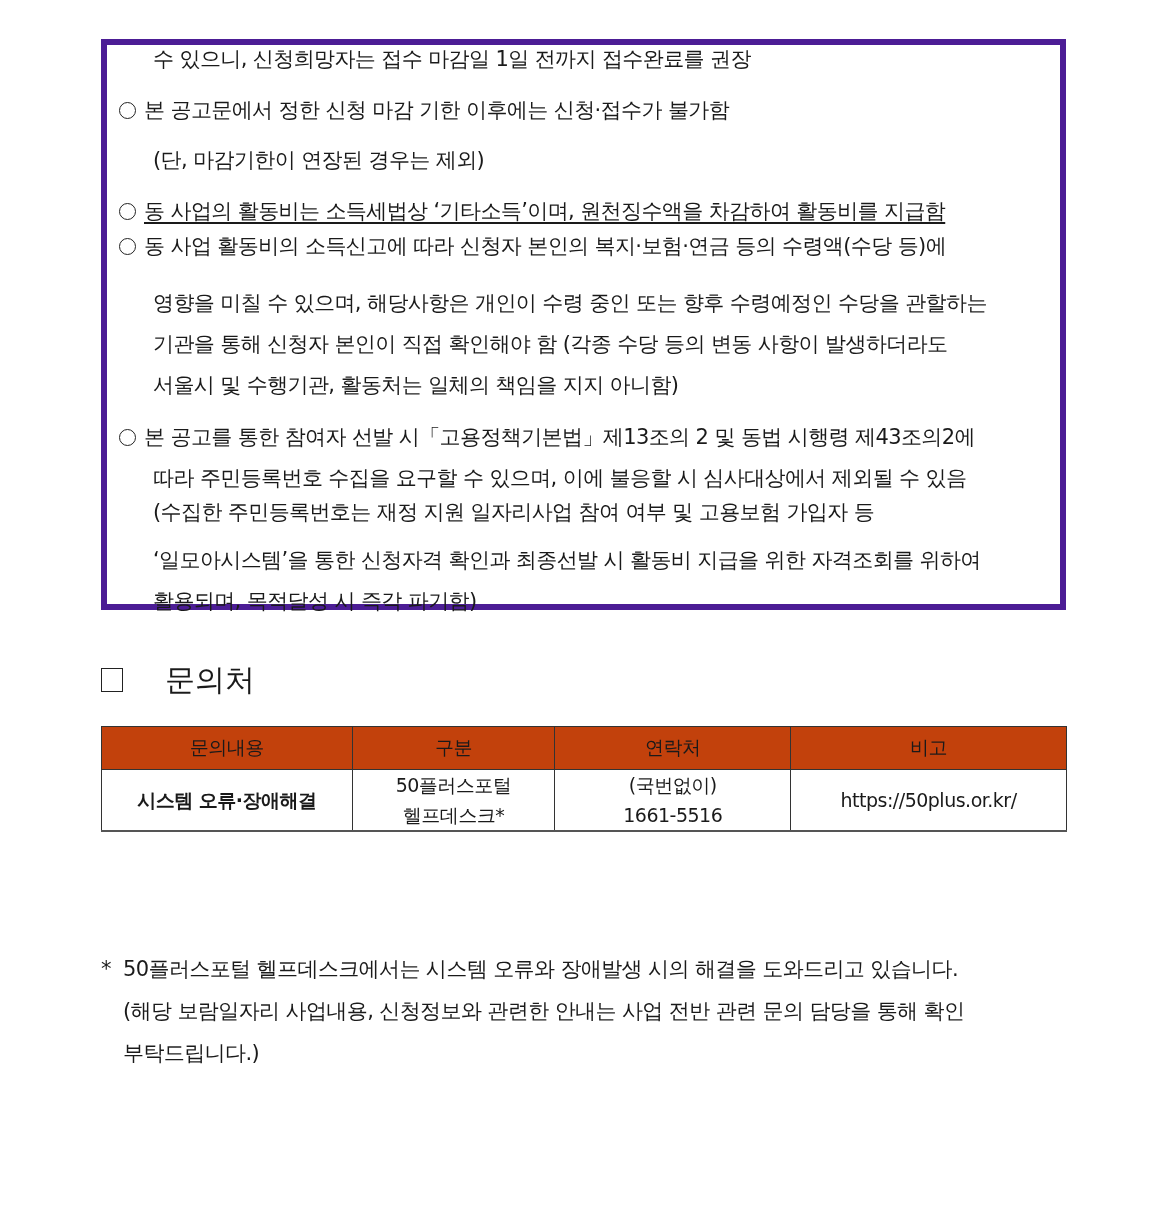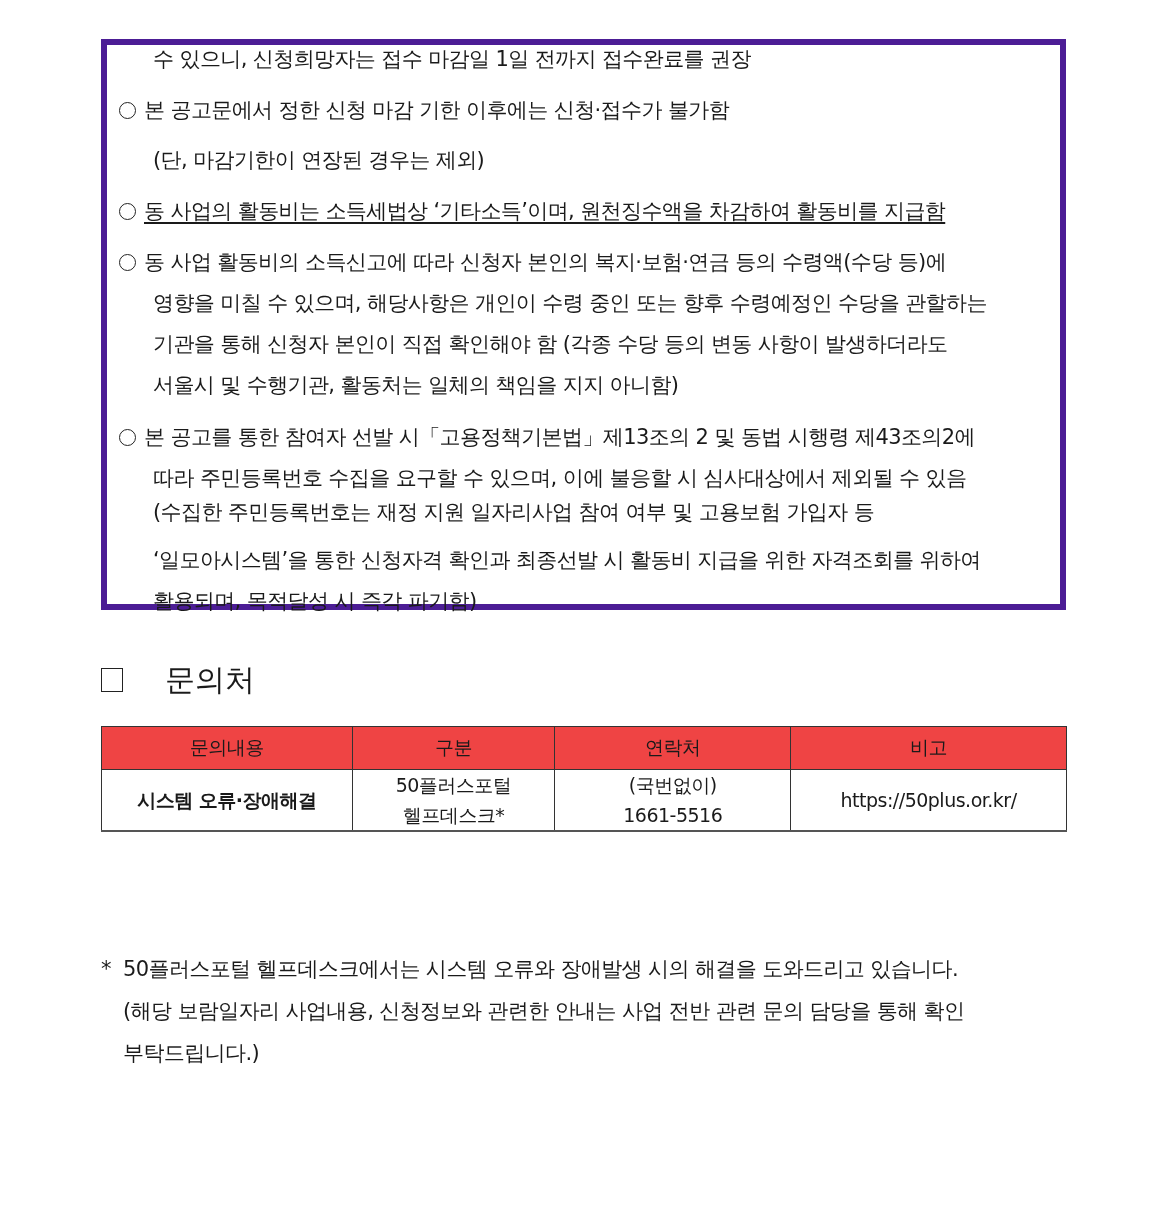--- a/index.html
+++ b/index.html
@@ -34,21 +34,21 @@
   }
 
   table.contacts {
     position: absolute; left: 101px; top: 726px; width: 966px;
     border-collapse: collapse; font-size: 19px; letter-spacing: -0.5px;
   }
   table.contacts th, table.contacts td {
     border: 1px solid #333; text-align: center; vertical-align: middle; padding: 0 4px;
   }
   table.contacts th {
-    background: #ef4444; font-weight: normal; height: 42px;
+    background: #c2410c; font-weight: normal; height: 42px;
   }
   table.contacts tr.r1 td { height: 89px; line-height: 29px; }
   table.contacts tr.r2 td { height: 58px; line-height: 30px; }
   table.contacts tr.r2 td.bold { font-weight: bold; }
   table.contacts tr:last-child td { border-bottom: 2px solid #555; }
 
   .footnote {
     position: absolute; left: 101px; top: 948px; width: 966px;
     font-size: 21px; line-height: 42px; letter-spacing: -0.6px;
   }
@@ -64,21 +64,21 @@
 
   <div class="line bullet-line" style="top:51px;">
     <span class="circle"></span><span>본 공고문에서 정한 신청 마감 기한 이후에는 신청·접수가 불가함</span>
   </div>
   <div class="line indent-line" style="top:101px;">(단, 마감기한이 연장된 경우는 제외)</div>
 
   <div class="line bullet-line" style="top:152px;">
     <span class="circle"></span><span class="underline-text">동 사업의 활동비는 소득세법상 ‘기타소득’이며, 원천징수액을 차감하여 활동비를 지급함</span>
   </div>
 
-  <div class="line bullet-line" style="top:203px;">
+  <div class="line bullet-line" style="top:187px;">
     <span class="circle"></span><span>동 사업 활동비의 소득신고에 따라 신청자 본인의 복지·보험·연금 등의 수령액(수당 등)에</span>
   </div>
   <div class="line indent-line" style="top:244px;">영향을 미칠 수 있으며, 해당사항은 개인이 수령 중인 또는 향후 수령예정인 수당을 관할하는</div>
   <div class="line indent-line" style="top:285px;">기관을 통해 신청자 본인이 직접 확인해야 함 (각종 수당 등의 변동 사항이 발생하더라도</div>
   <div class="line indent-line" style="top:326px;">서울시 및 수행기관, 활동처는 일체의 책임을 지지 아니함)</div>
 
   <div class="line bullet-line" style="top:378px;">
     <span class="circle"></span><span>본 공고를 통한 참여자 선발 시「고용정책기본법」제13조의 2 및 동법 시행령 제43조의2에</span>
   </div>
   <div class="line indent-line" style="top:419px;">따라 주민등록번호 수집을 요구할 수 있으며, 이에 불응할 시 심사대상에서 제외될 수 있음</div>

